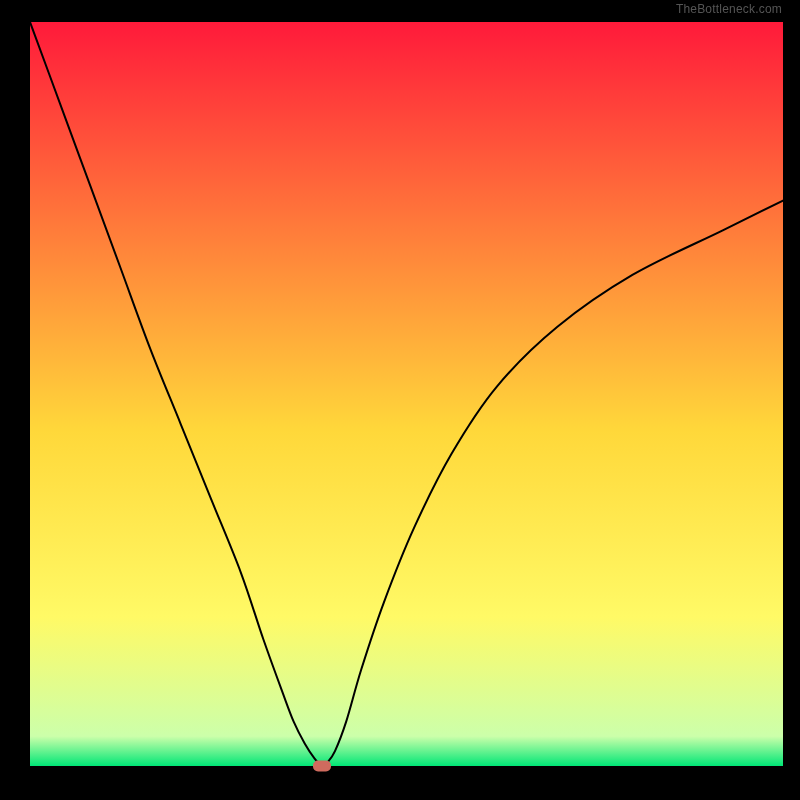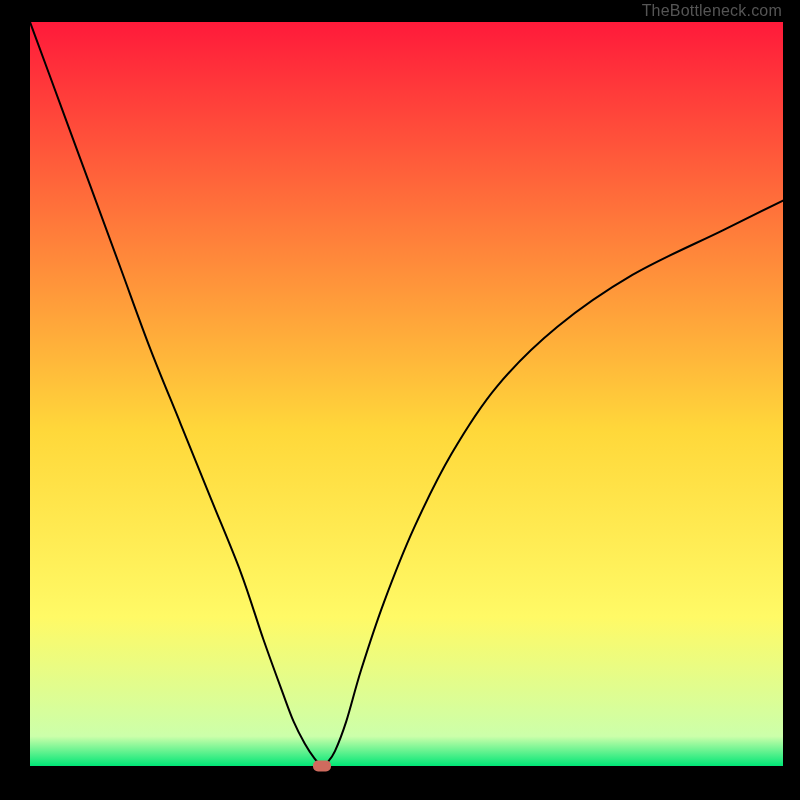--- a/index.html
+++ b/index.html
@@ -9,21 +9,21 @@
     height: 800px;
     background: #000000;
     position: relative;
     font-family: Arial, Helvetica, sans-serif;
   }
   .watermark {
     position: absolute;
     top: 2px;
     right: 18px;
     color: #555555;
-    font-size: 16px;
+    font-size: 12px;
     font-weight: normal;
     z-index: 10;
     letter-spacing: 0.2px;
   }
   .plot-area {
     position: absolute;
     left: 30px;
     top: 22px;
     width: 753px;
     height: 744px;

